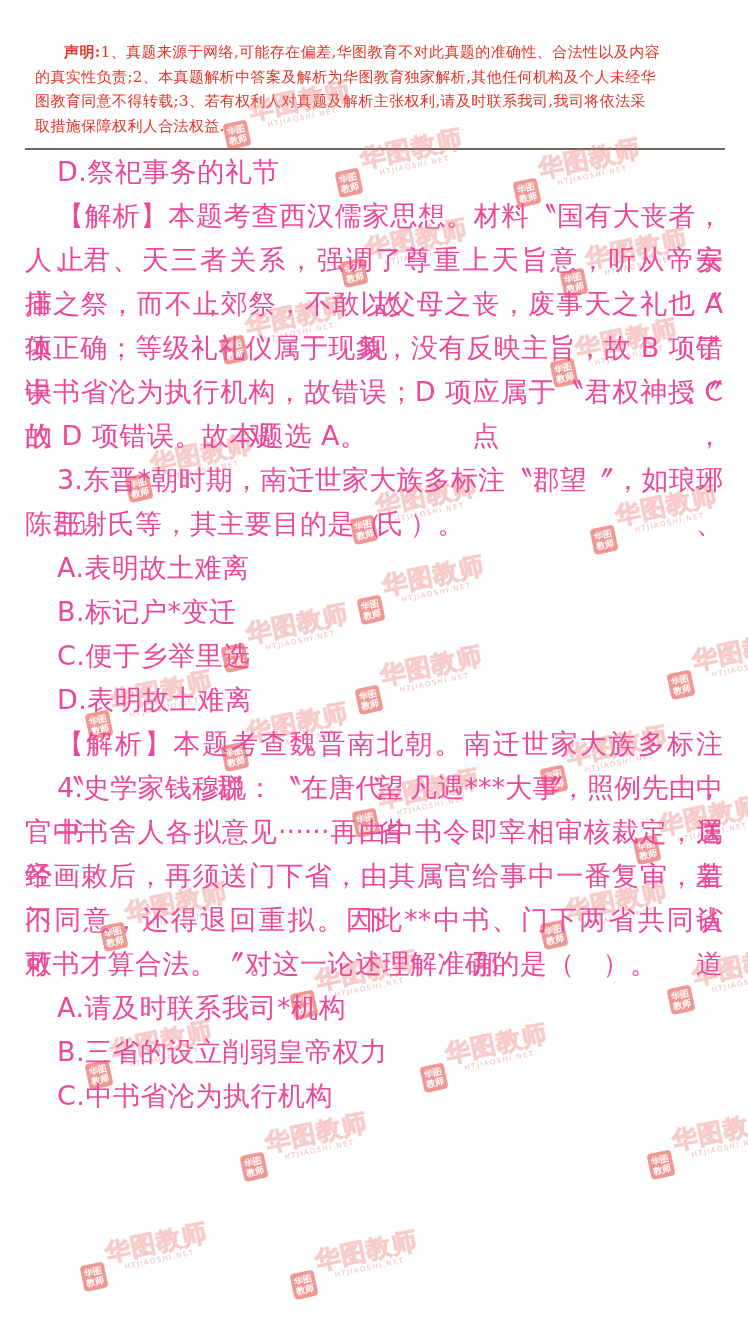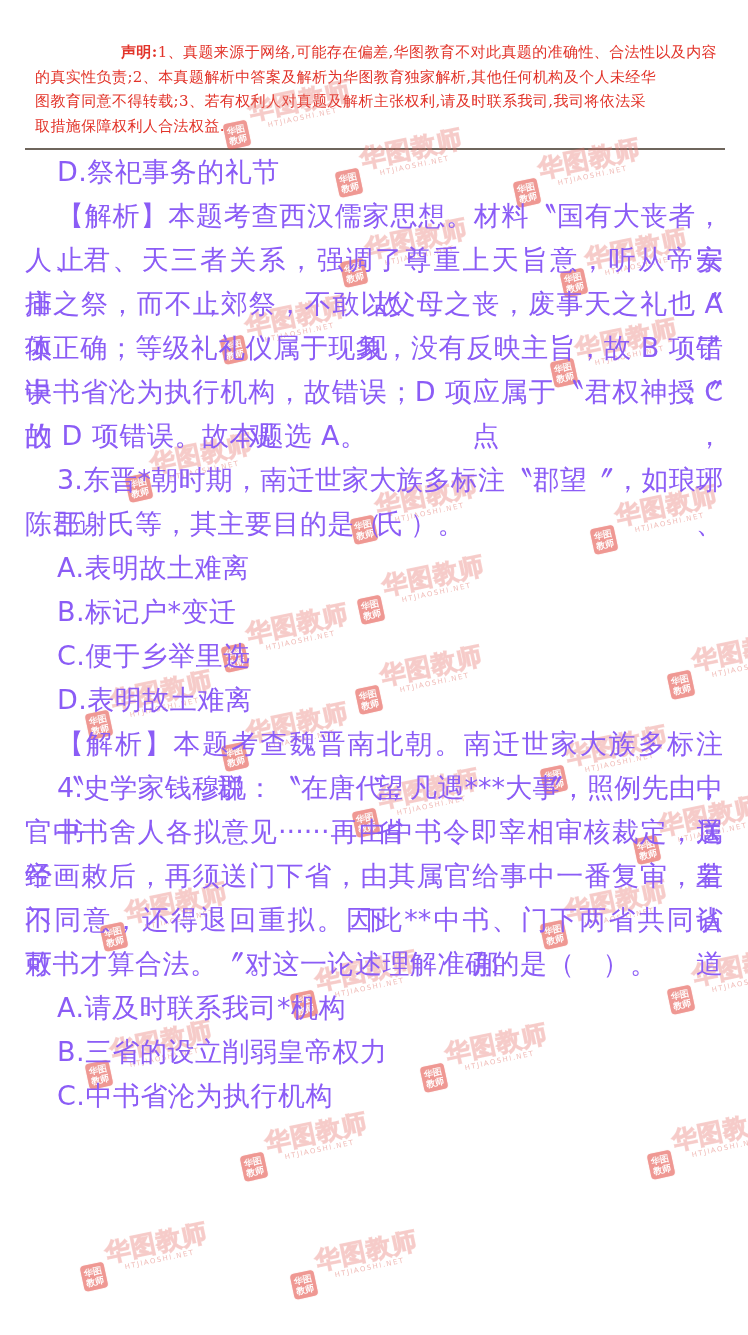--- a/index.html
+++ b/index.html
@@ -4,27 +4,27 @@
 <style>
   html,body{margin:0;padding:0;background:#ffffff;}
   #page{position:relative;width:748px;height:1335px;background:#ffffff;overflow:hidden;
         font-family:"DejaVu Sans",sans-serif;}
   
   .disclaimer{position:absolute;left:35px;top:40px;width:682px;
               font-family:"DejaVu Serif","Liberation Serif",serif;
               font-size:15px;line-height:24.5px;letter-spacing:0.4px;
               color:#e23329;}
   .disc-line{white-space:nowrap;overflow:hidden;}
-  .disc-line.first{text-indent:29px;text-align:right;}
+  .disc-line.first{text-indent:29px;}
   .disc-label{font-weight:bold;}
   
   .divider{position:absolute;left:25px;top:148px;width:700px;height:2px;background:#6e655c;}
   
   .body-text{position:absolute;left:25px;top:150px;width:698px;z-index:2;}
-  .body-line{height:44px;line-height:44px;font-size:27px;font-weight:500;color:#8b5cf6;
+  .body-line{height:44px;line-height:44px;font-size:27px;font-weight:500;color:#ec4899;
              white-space:nowrap;letter-spacing:0.5px;}
   .body-line.indent{padding-left:32px;}
   .body-line.justify{white-space:normal;text-align:justify;text-align-last:justify;
                      letter-spacing:0;}
   
   .wm{position:absolute;z-index:1;display:flex;align-items:flex-end;opacity:0.55;
       transform:rotate(-12deg);transform-origin:left bottom;pointer-events:none;}
   .wm-logo{width:24px;height:26px;background:#e2453c;border-radius:4px;
            display:flex;align-items:center;justify-content:center;
            box-shadow:0 0 1px rgba(226,69,60,.6);}

